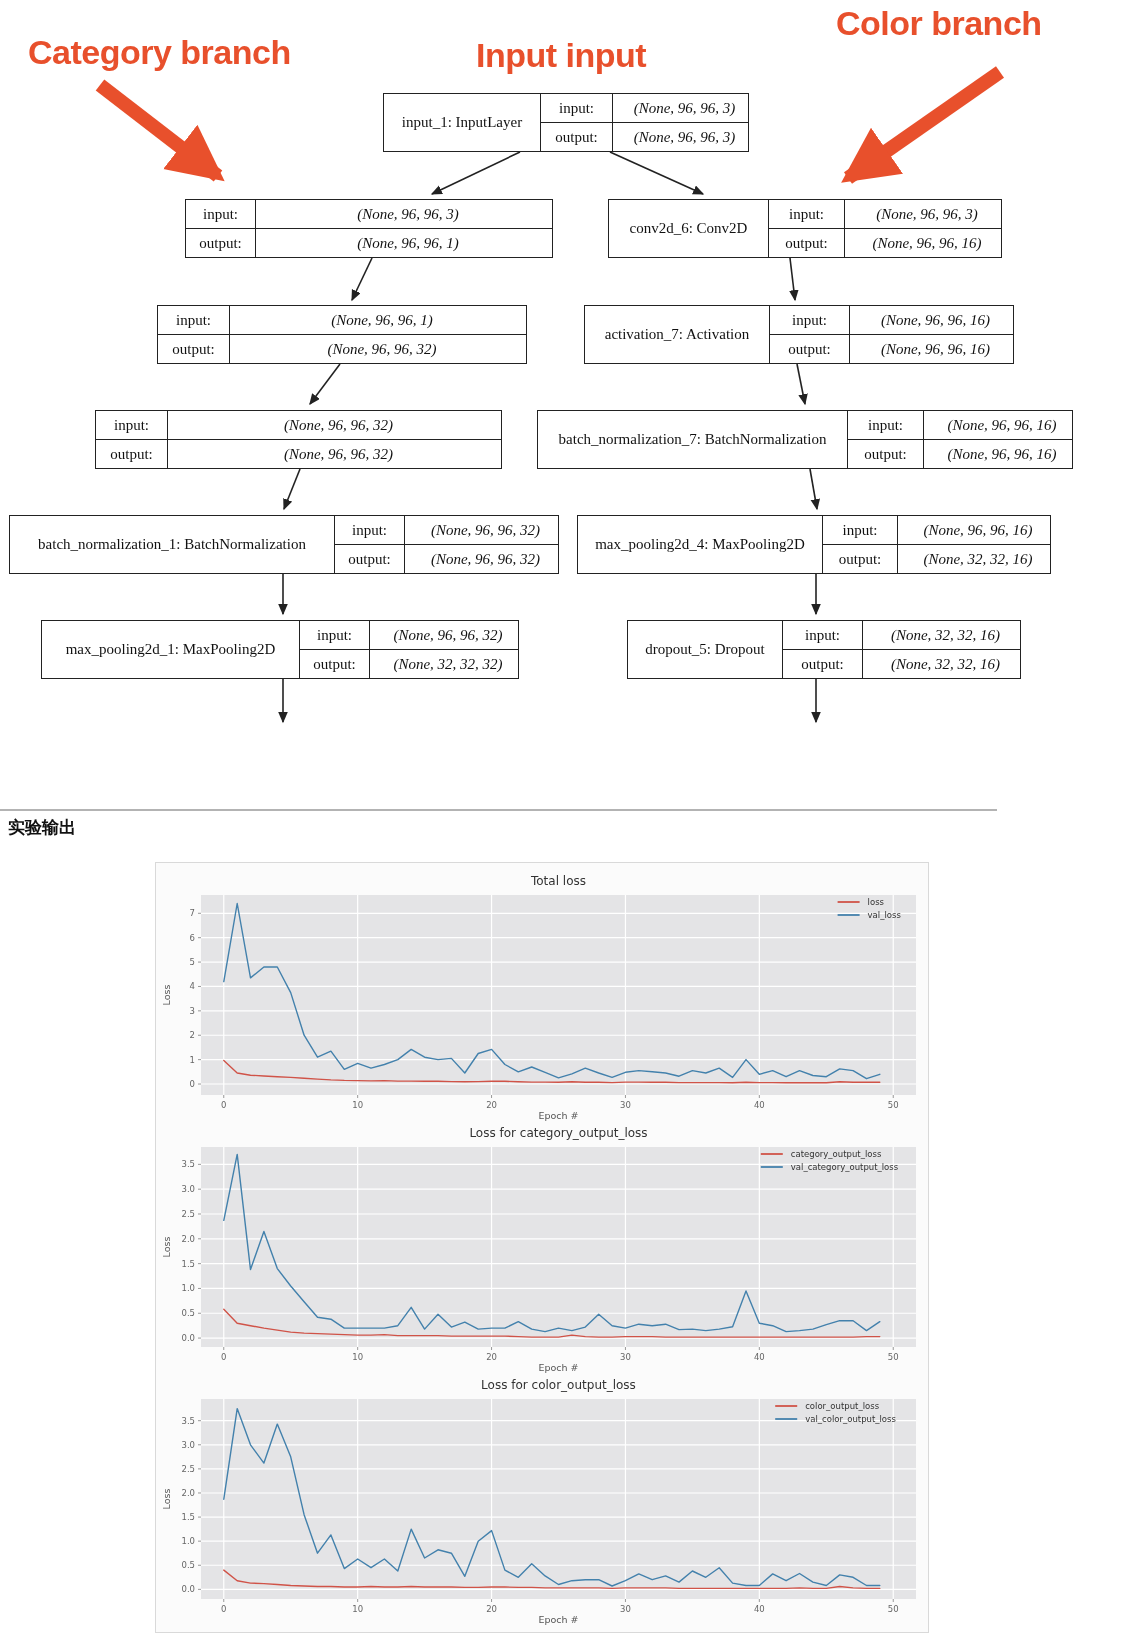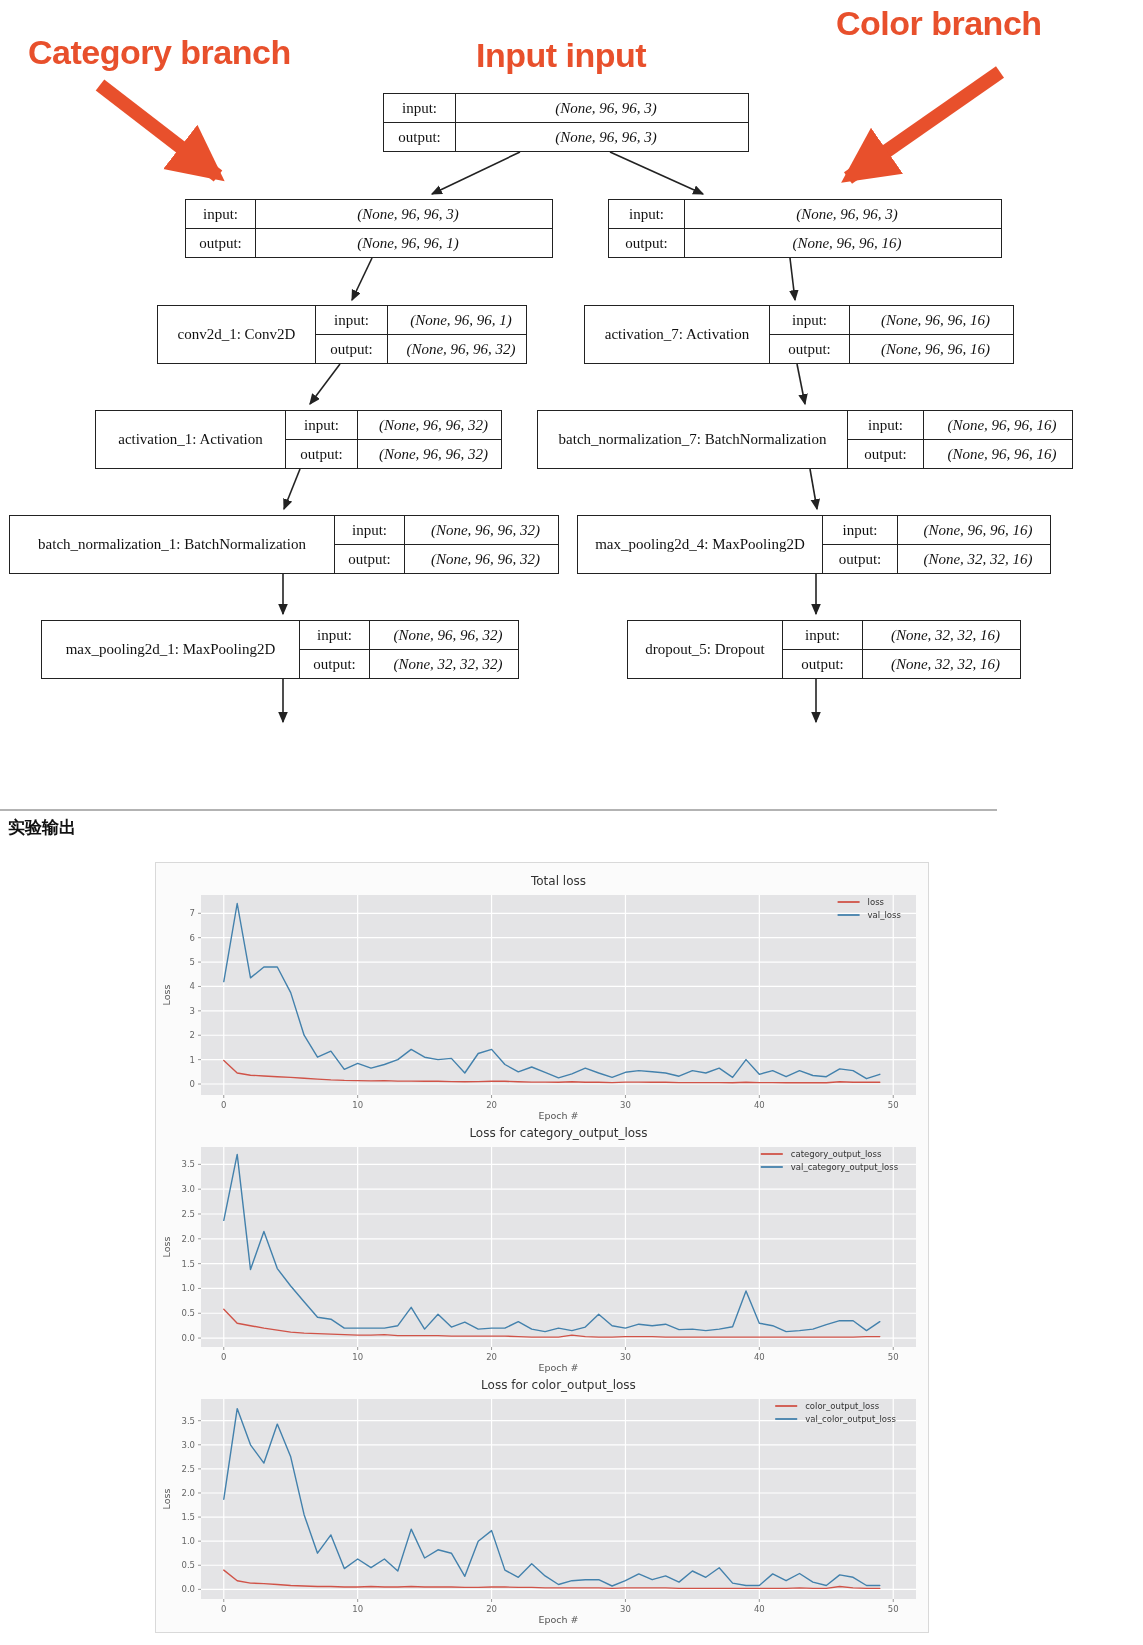--- a/index.html
+++ b/index.html
@@ -65,20 +65,21 @@
       <line x1="1000" y1="72" x2="848" y2="178" stroke="#e8502c" stroke-width="14" marker-end="url(#mk-red)"></line>
     </g>
   </svg>
 
   <div class="branch-label" style="left:28px;top:33px;">Category branch</div>
   <div class="branch-label" style="left:476px;top:36px;">Input input</div>
   <div class="branch-label" style="left:836px;top:4px;">Color branch</div>
 
   <div id="diagram-nodes">
       <div class="gv-node" style="left: 383px; top: 93px; width: 366px;">
+        <div class="gv-name" style="width: 157px;">input_1: InputLayer</div>
         <div class="gv-io">
           <div class="gv-row first">
             <div class="gv-lab" style="width: 72px;">input:</div>
             <div class="gv-shape">(None, 96, 96, 3)</div>
           </div>
           <div class="gv-row ">
             <div class="gv-lab" style="width: 72px;">output:</div>
             <div class="gv-shape">(None, 96, 96, 3)</div>
           </div>
         </div>
@@ -89,33 +90,33 @@
             <div class="gv-lab" style="width: 70px;">input:</div>
             <div class="gv-shape">(None, 96, 96, 3)</div>
           </div>
           <div class="gv-row ">
             <div class="gv-lab" style="width: 70px;">output:</div>
             <div class="gv-shape">(None, 96, 96, 1)</div>
           </div>
         </div>
       </div>
       <div class="gv-node" style="left: 608px; top: 199px; width: 394px;">
+        <div class="gv-name" style="width: 160px;">conv2d_6: Conv2D</div>
         <div class="gv-io">
           <div class="gv-row first">
             <div class="gv-lab" style="width: 76px;">input:</div>
             <div class="gv-shape">(None, 96, 96, 3)</div>
           </div>
           <div class="gv-row ">
             <div class="gv-lab" style="width: 76px;">output:</div>
             <div class="gv-shape">(None, 96, 96, 16)</div>
           </div>
         </div>
       </div>
       <div class="gv-node" style="left: 157px; top: 305px; width: 370px;">
-        <div class="gv-name" style="width: 158px;">conv2d_1: Conv2D</div>
         <div class="gv-io">
           <div class="gv-row first">
             <div class="gv-lab" style="width: 72px;">input:</div>
             <div class="gv-shape">(None, 96, 96, 1)</div>
           </div>
           <div class="gv-row ">
             <div class="gv-lab" style="width: 72px;">output:</div>
             <div class="gv-shape">(None, 96, 96, 32)</div>
           </div>
         </div>
@@ -127,21 +128,20 @@
             <div class="gv-lab" style="width: 80px;">input:</div>
             <div class="gv-shape">(None, 96, 96, 16)</div>
           </div>
           <div class="gv-row ">
             <div class="gv-lab" style="width: 80px;">output:</div>
             <div class="gv-shape">(None, 96, 96, 16)</div>
           </div>
         </div>
       </div>
       <div class="gv-node" style="left: 95px; top: 410px; width: 407px;">
-        <div class="gv-name" style="width: 190px;">activation_1: Activation</div>
         <div class="gv-io">
           <div class="gv-row first">
             <div class="gv-lab" style="width: 72px;">input:</div>
             <div class="gv-shape">(None, 96, 96, 32)</div>
           </div>
           <div class="gv-row ">
             <div class="gv-lab" style="width: 72px;">output:</div>
             <div class="gv-shape">(None, 96, 96, 32)</div>
           </div>
         </div>

